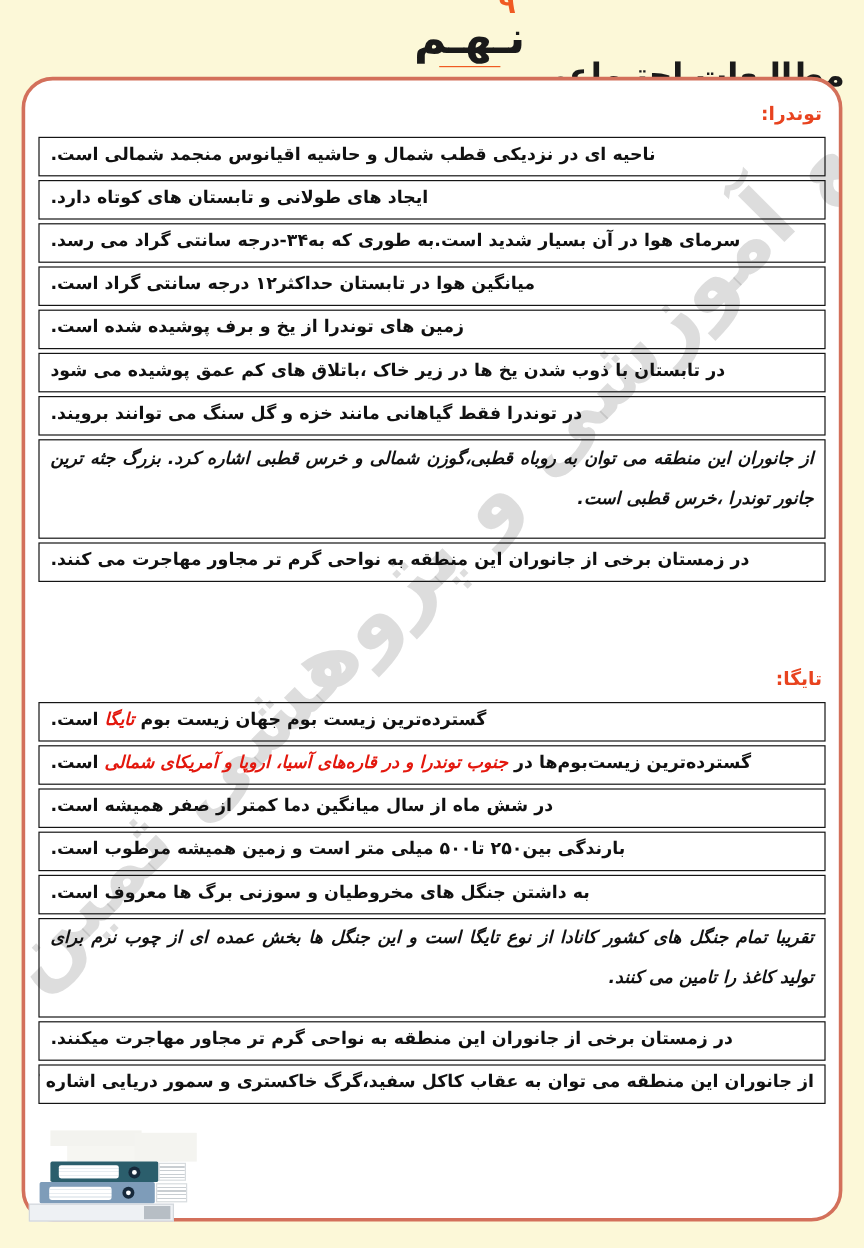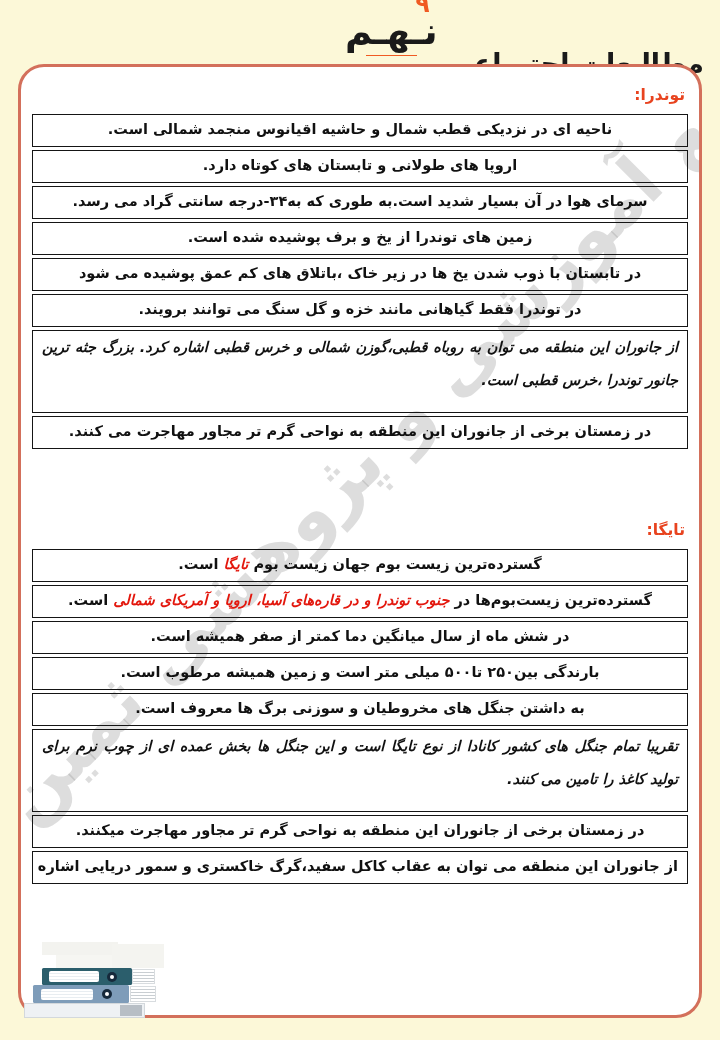--- a/index.html
+++ b/index.html
@@ -43,21 +43,21 @@
   }
   .content{position:relative;z-index:1;padding:19px 11px 0;direction:rtl;}
 
   .sec-heading{color:var(--heading-red);font-weight:bold;font-size:15.5px;margin:0 3px 10px;}
   .section ~ .section .sec-heading{margin-top:72px;}
 
   .row{
     box-sizing:border-box;border:1.5px solid #151515;margin-bottom:3px;
     height:33px;line-height:29px;padding:0 9px;
     font-size:14.5px;font-weight:bold;color:var(--ink);
-    white-space:nowrap;overflow:hidden;background:transparent;text-align:center;
+    white-space:nowrap;overflow:hidden;background:transparent;text-align:left;
   }
   .row.multiline{height:83px;line-height:33px;white-space:normal;text-align:justify;font-style:italic;}
   .red{color:var(--inline-red);font-style:italic;}
 
   
   .books{position:absolute;left:20px;top:942px;width:156px;height:84px;z-index:2;}
   .books *{position:absolute;box-sizing:border-box;}
   .ghost{background:#f3f3ef;}
   .g1{left:22px;top:0;width:76px;height:13px;}
   .g2{left:36px;top:13px;width:84px;height:13px;background:#f6f6f2;}
@@ -92,22 +92,23 @@
   </span>
 </div>
 
 <div class="panel">
   <div class="watermark">مجتمع آموزشی و پژوهشی ثمین</div>
   <div class="content">
       <div class="section">
         <div class="sec-heading">توندرا:</div>
         <div class="rows">
           <div class="row"><span>ناحیه ای در نزدیکی قطب شمال و حاشیه اقیانوس منجمد شمالی است.</span></div>
-          <div class="row"><span>اروپا های طولانی و تابستان های کوتاه دارد.</span></div>
+          <div class="row"><span>ایجاد های طولانی و تابستان های کوتاه دارد.</span></div>
           <div class="row"><span>سرمای هوا در آن بسیار شدید است.به طوری که به۳۴-درجه سانتی گراد می رسد.</span></div>
+          <div class="row"><span>میانگین هوا در تابستان حداکثر۱۲ درجه سانتی گراد است.</span></div>
           <div class="row"><span>زمین های توندرا از یخ و برف پوشیده شده است.</span></div>
           <div class="row"><span>در تابستان با ذوب شدن یخ ها در زیر خاک ،باتلاق های کم عمق پوشیده می شود</span></div>
           <div class="row"><span>در توندرا فقط گیاهانی مانند خزه و گل سنگ می توانند برویند.</span></div>
           <div class="row multiline"><span>از جانوران این منطقه می توان به روباه قطبی،گوزن شمالی و خرس قطبی اشاره کرد. بزرگ جثه ترین جانور توندرا ،خرس قطبی است.</span></div>
           <div class="row"><span>در زمستان برخی از جانوران این منطقه به نواحی گرم تر مجاور مهاجرت می کنند.</span></div>
         </div>
       </div>
       <div class="section">
         <div class="sec-heading">تایگا:</div>
         <div class="rows">

